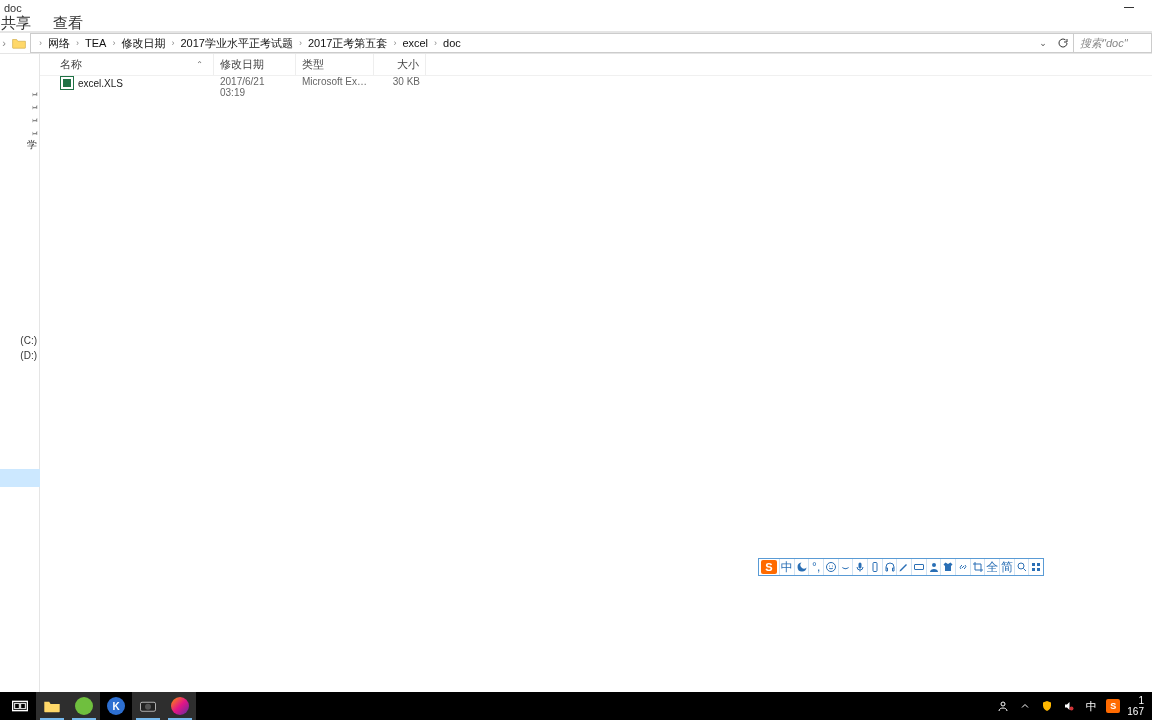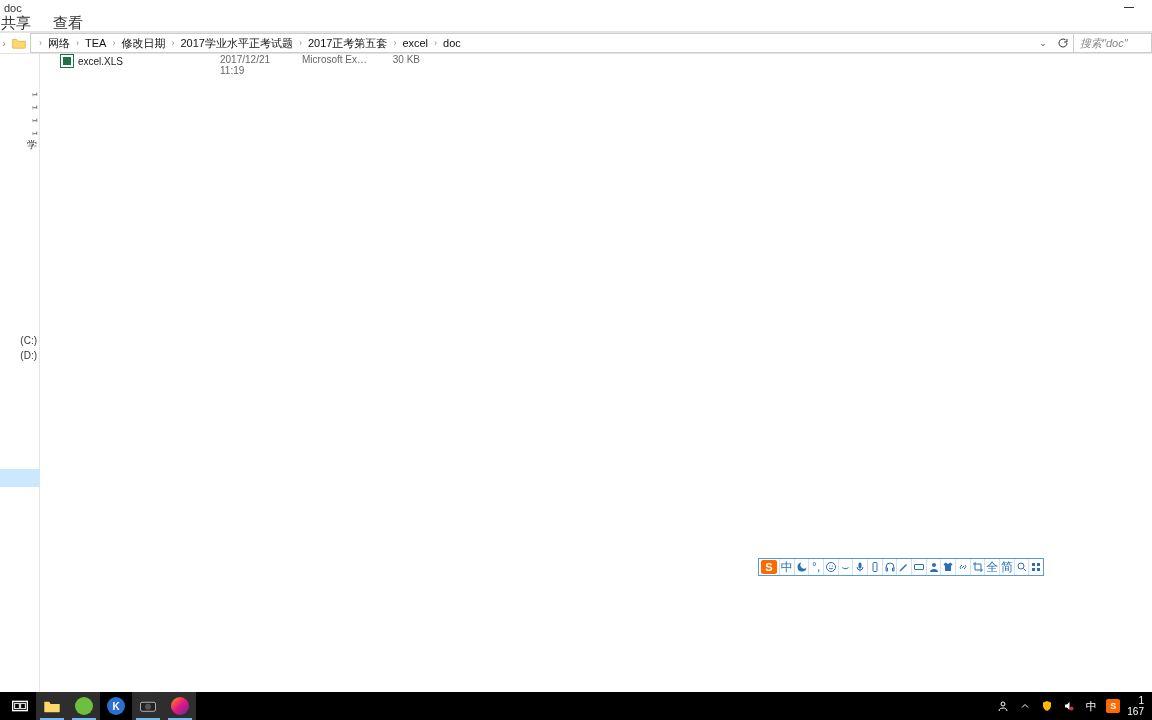--- a/index.html
+++ b/index.html
@@ -143,27 +143,42 @@
           <path fill="#888" d="M14 3l7 7-4 1-4 4 1 4-7-7 4 1 4-4-1-4z" transform="rotate(45 12 12)"></path>
         </svg></div>
     <div class="sb-text">学</div>
     <div style="height:180px"></div>
     <div class="sb-drive">(C:)</div>
     <div class="sb-drive">(D:)</div>
     <div class="sb-sel"></div>
   </div>
 
   <div class="listarea">
+    <div class="cols">
+      <div class="col col-name">
+        <span>名称</span>
+        <span class="sort-ch">⌃</span>
+      </div>
+      <div class="col col-date">
+          <span>修改日期</span>
+        </div>
+      <div class="col col-type">
+          <span>类型</span>
+        </div>
+      <div class="col col-size">
+          <span>大小</span>
+        </div>
+    </div>
 
     <div class="row">
       <div class="cell c-name">
         <div class="xls-icon"></div>
         <span>excel.XLS</span>
       </div>
-      <div class="cell c-date">2017/12/21 11:19</div>
+      <div class="cell c-date">2017/6/21 03:19</div>
       <div class="cell c-type">Microsoft Excel ...</div>
       <div class="cell c-size">30 KB</div>
     </div>
   </div>
 </div>
 
 <div class="ime">
   <div class="ime-logo">
       <div class="s">S</div>
     </div>

